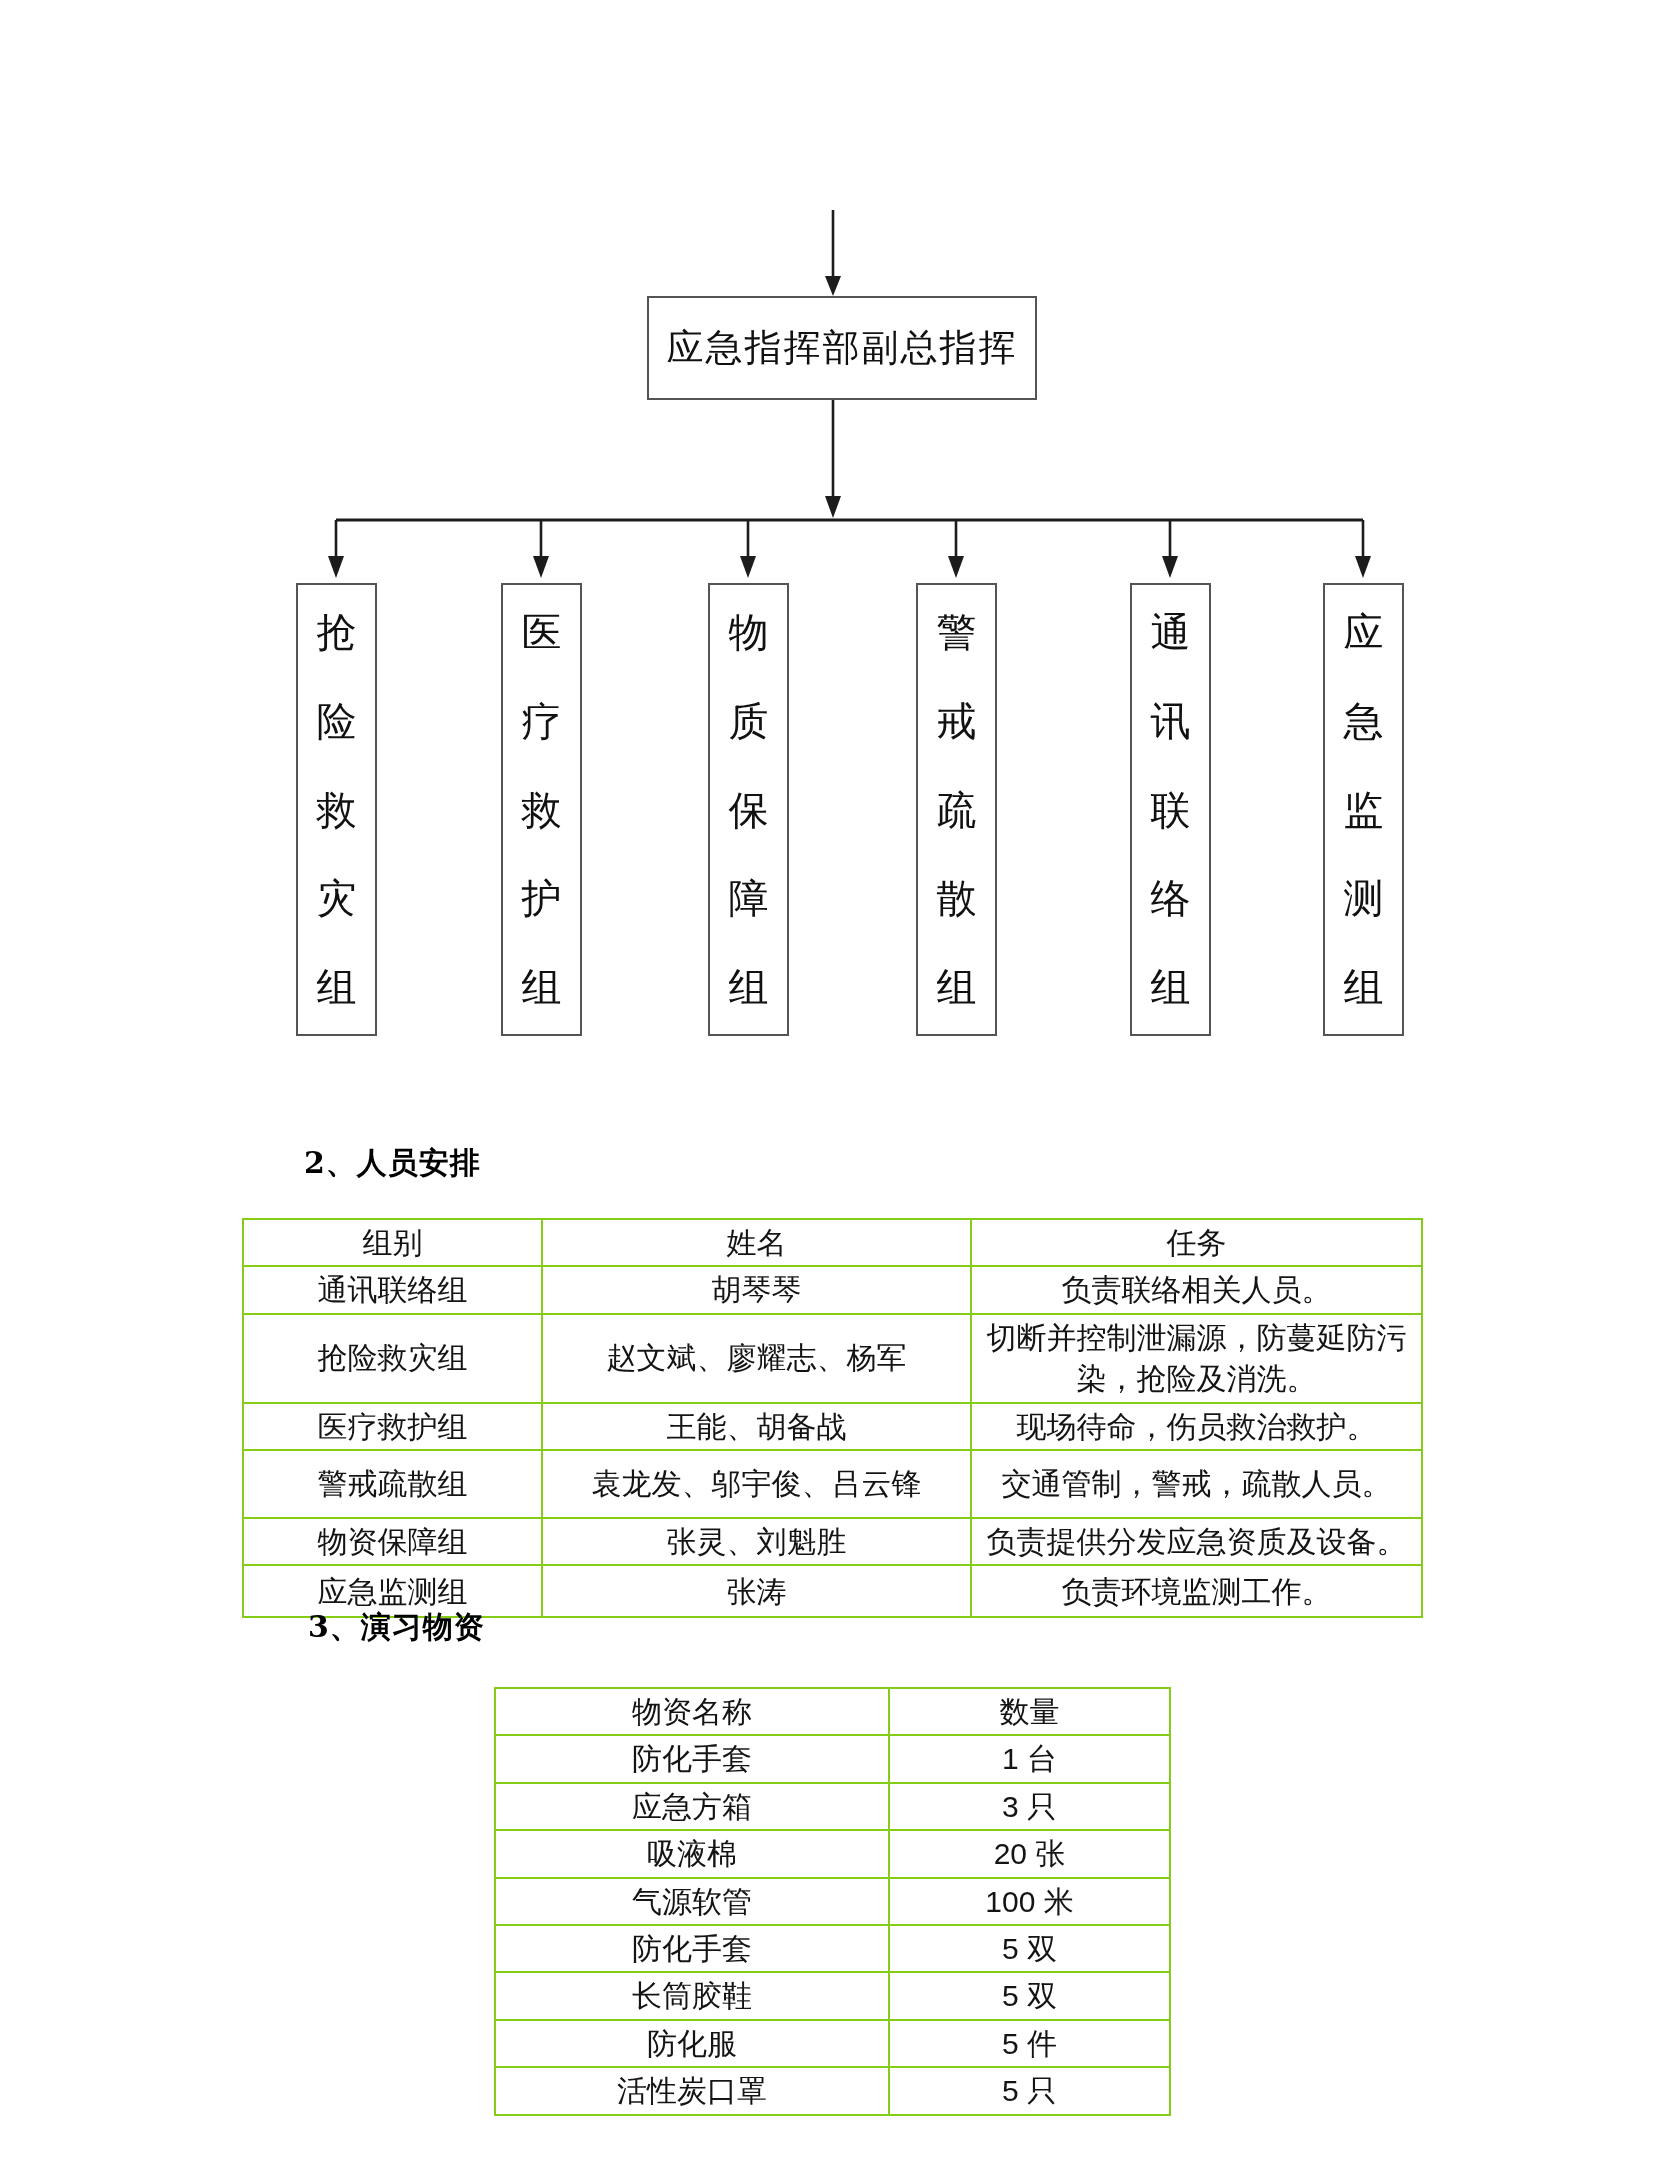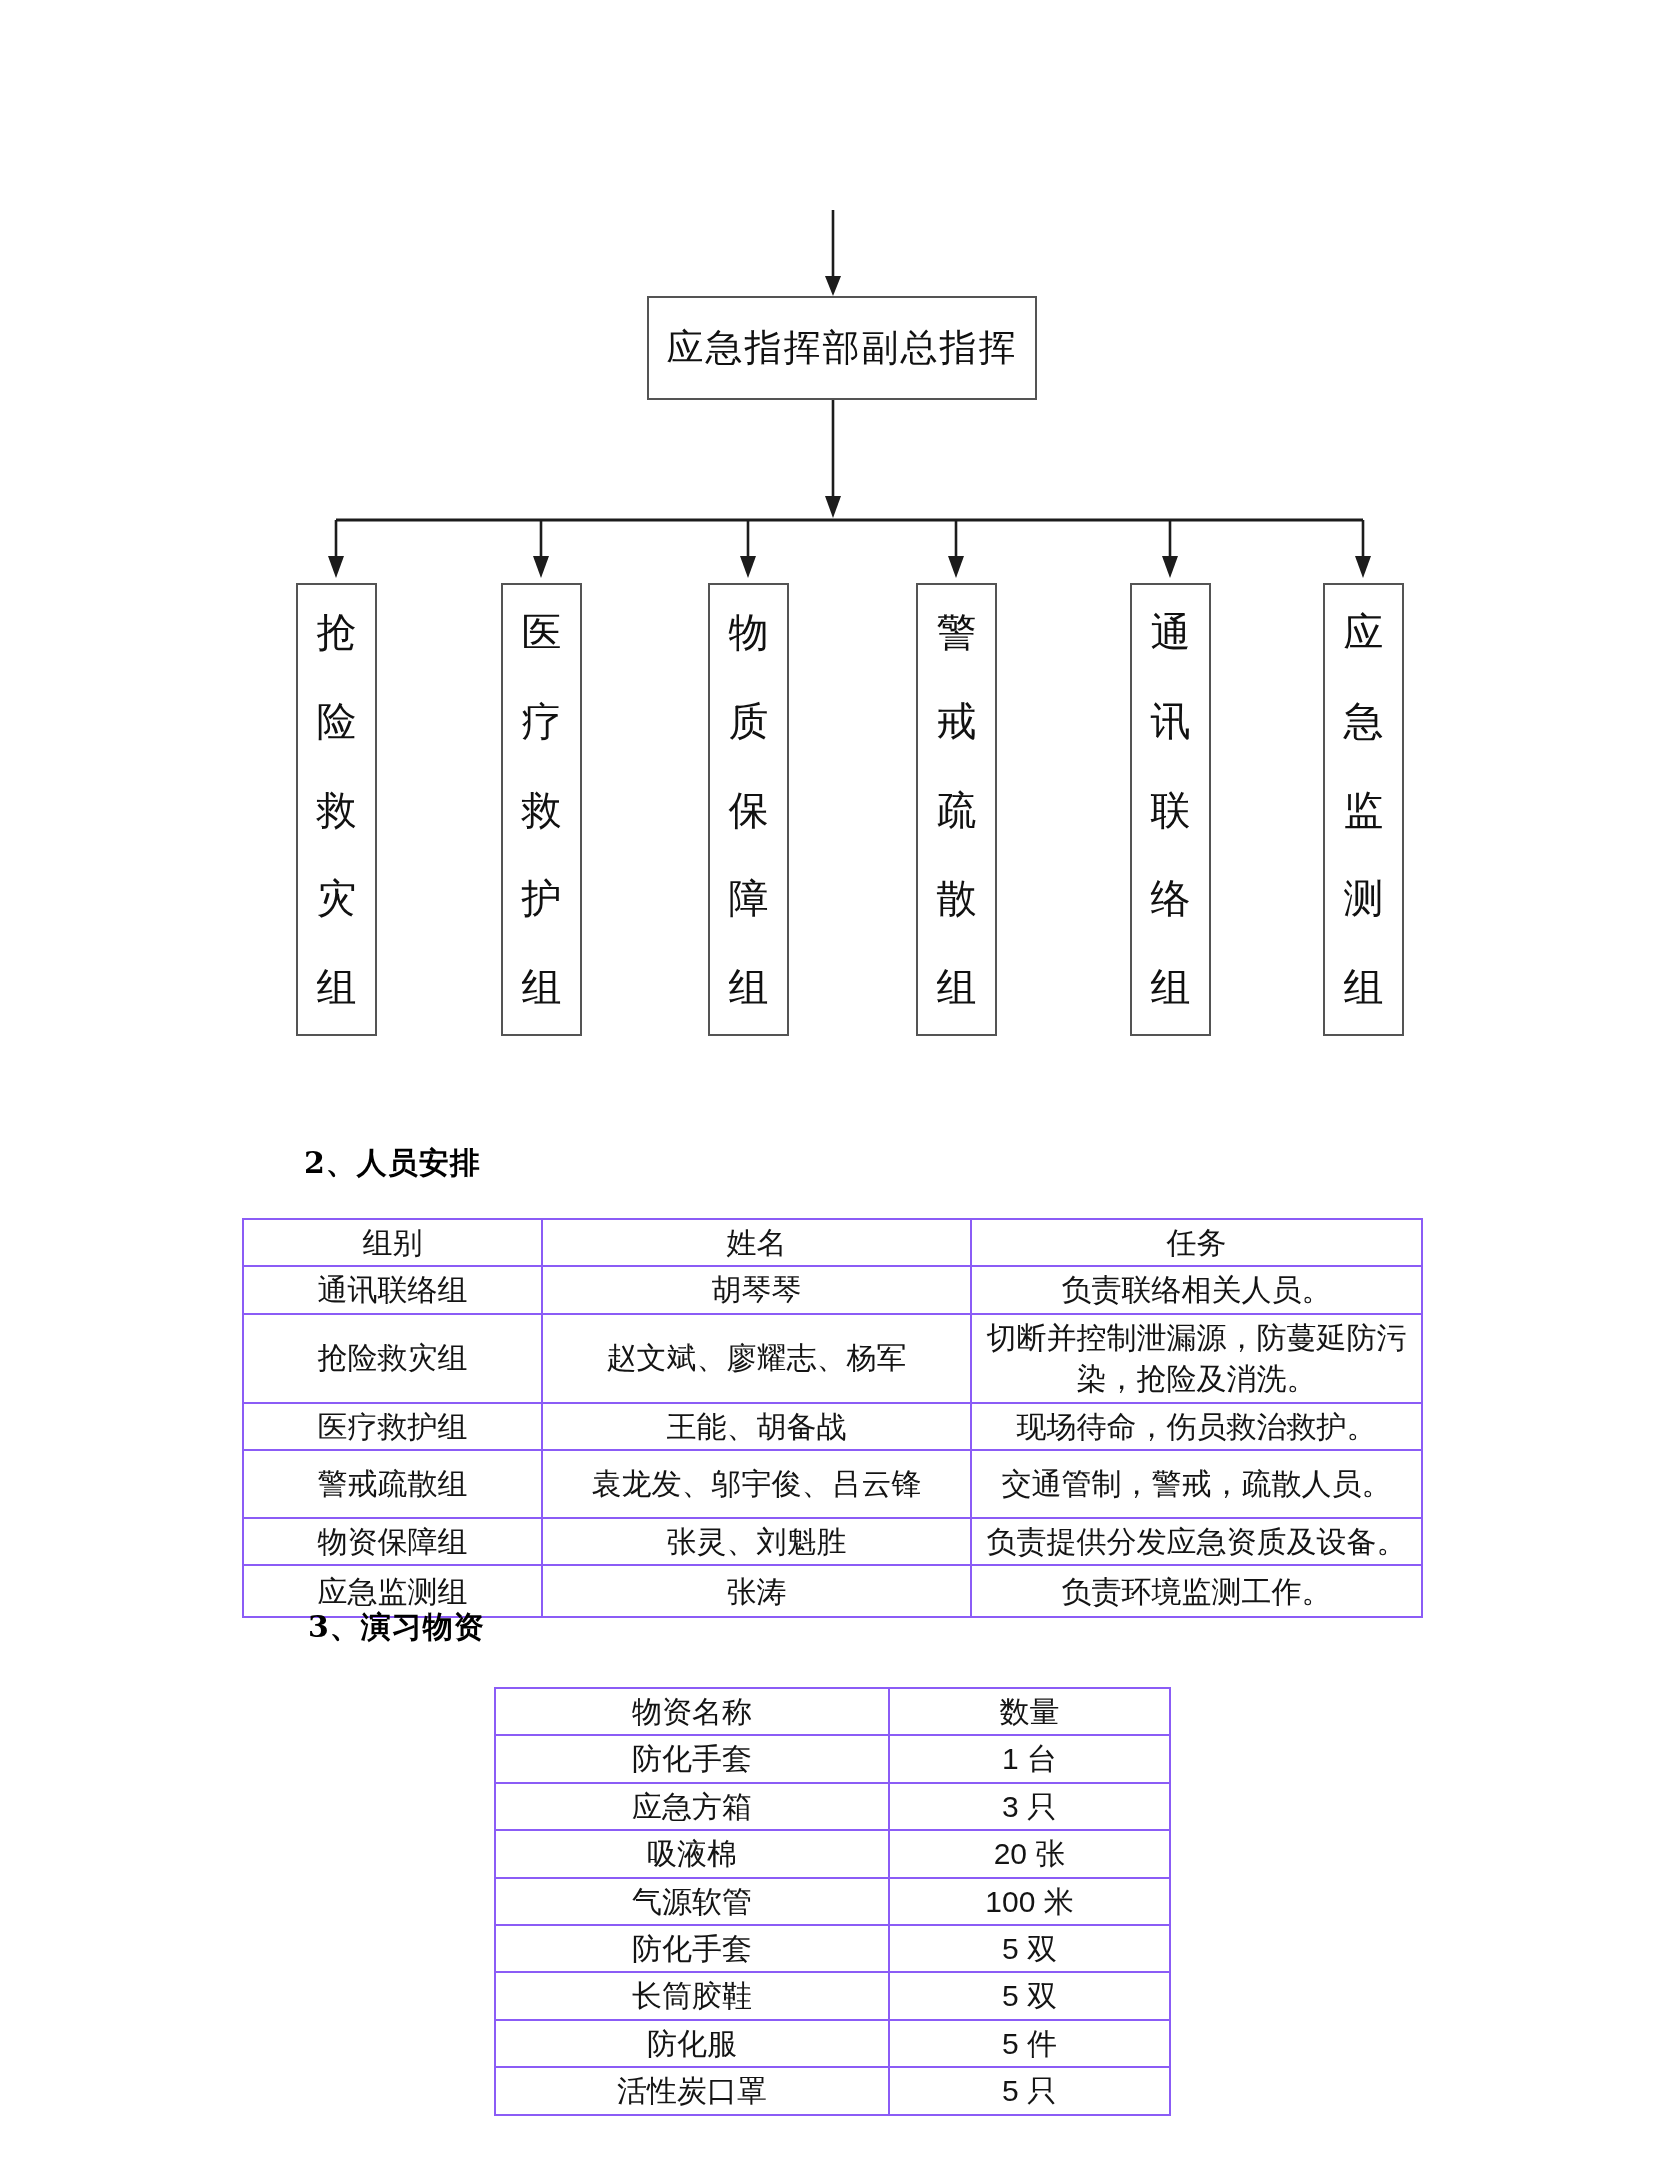--- a/index.html
+++ b/index.html
@@ -31,21 +31,21 @@
   }
   #heading-personnel{left:304px;top:1143px;}
   #heading-materials{left:308px;top:1607px;}
   table{
     position:absolute;border-collapse:collapse;background:#fff;
     font-size:30px;color:#141414;table-layout:fixed;
   }
   #personnel-table{left:242px;top:1218px;width:1179px;border:2.5px solid #2a2a2a;}
   #materials-table{left:494px;top:1687px;width:675px;border:2.5px solid #2a2a2a;}
   th,td{
-    border:2px solid #8b5cf6;
+    border:2px solid #84cc16;
     text-align:center;vertical-align:middle;
     padding:2px 12px;line-height:1.38;font-weight:400;
     overflow:hidden;
   }
   #personnel-table thead tr{height:44px;}
   #materials-table tr{height:45px;}
   .qty{font-family:"Liberation Sans","DejaVu Sans",sans-serif;}
 </style>
 </head>
 <body>

